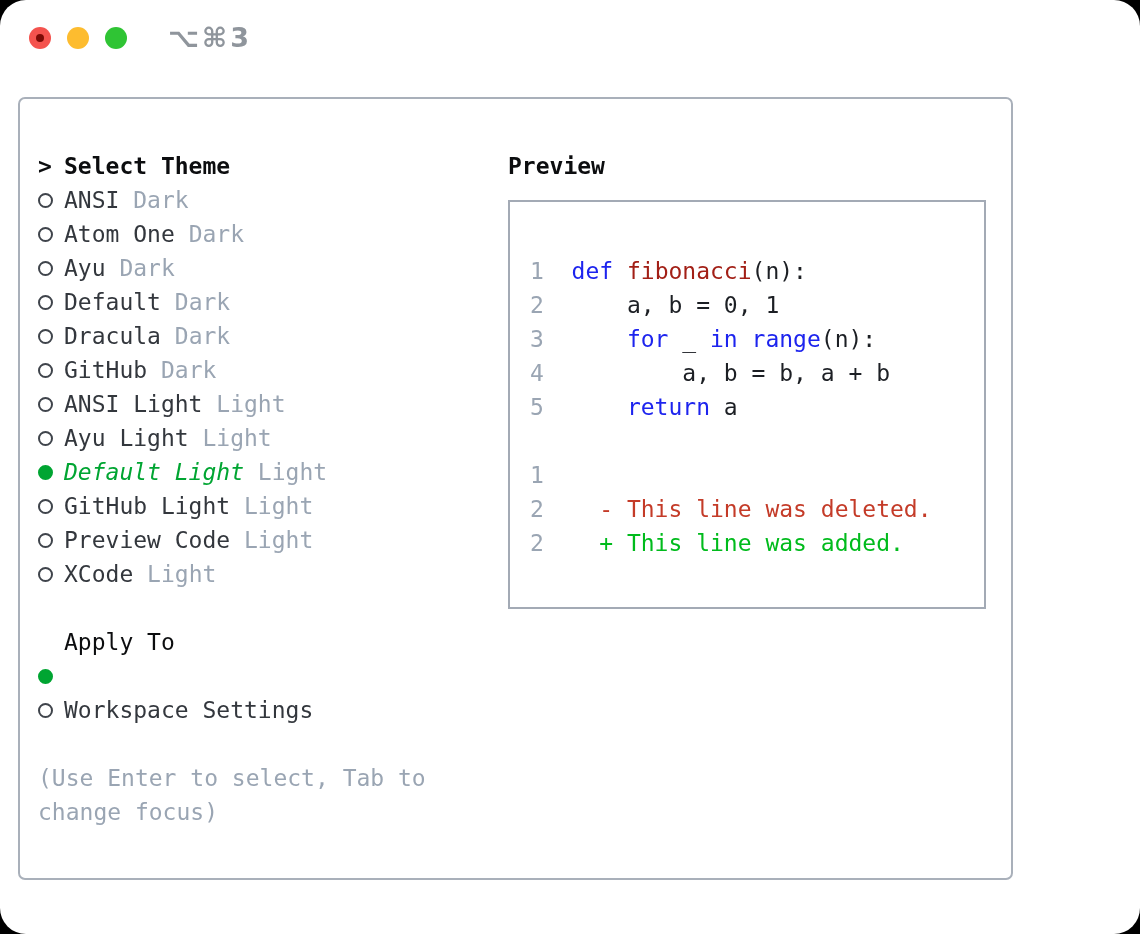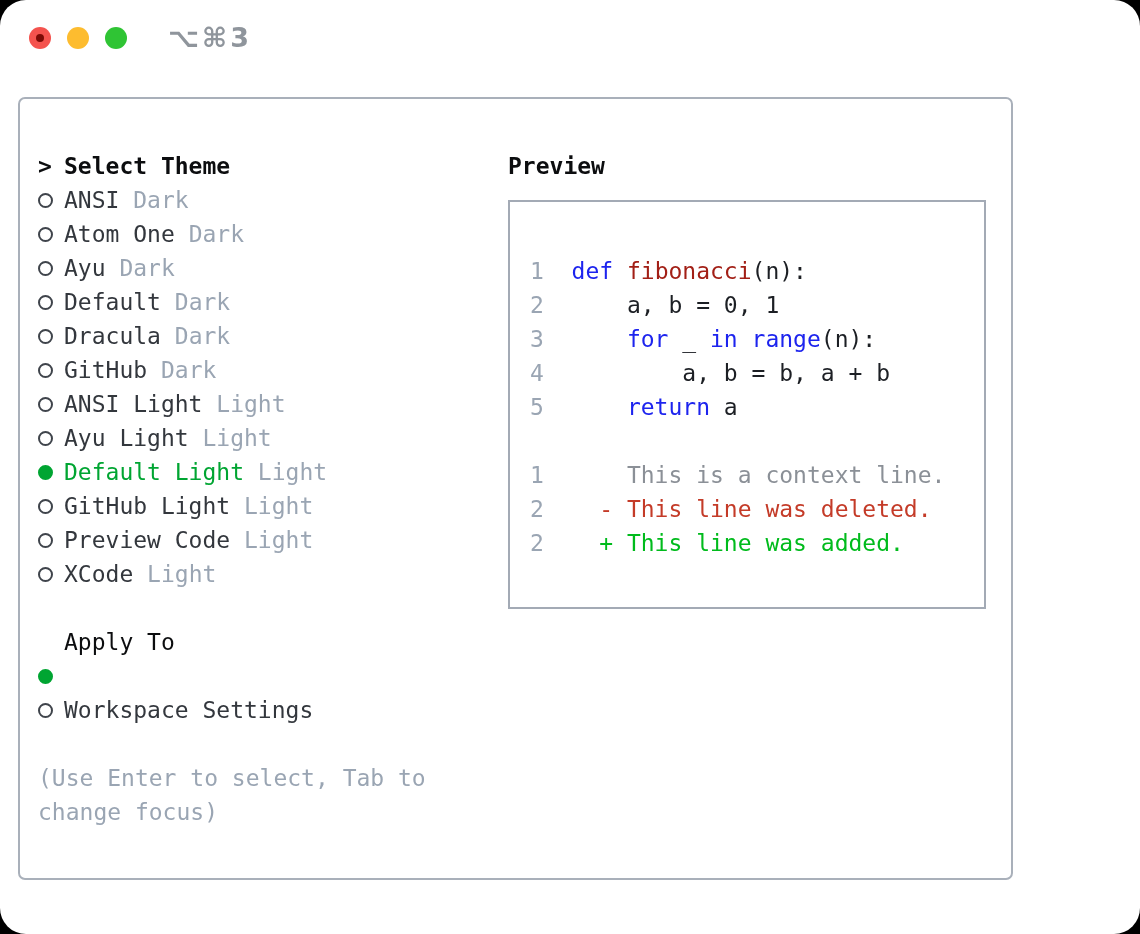--- a/index.html
+++ b/index.html
@@ -24,21 +24,21 @@
     border-radius:7px;box-sizing:border-box;display:flex;align-items:flex-start;padding:50px 0 0 18px;}
   .left-col{width:462px;flex:none;}
   .row{height:34px;display:flex;align-items:center;font-size:23px;white-space:pre;}
   .cell{width:26px;flex:none;display:flex;align-items:center;}
   .radio{width:15px;height:15px;border:2px solid #3f444b;border-radius:50%;box-sizing:border-box;}
   .radio.on{background:var(--sel);border-color:var(--sel);}
   .caret{font-weight:bold;color:var(--head);}
   .h1{font-weight:bold;color:var(--head);}
   .h2{color:var(--head);}
   .item-name{color:var(--item);}
-  .item-name.on{color:var(--sel);}
+  .item-name.on{color:var(--sel);font-style:italic;}
   .variant{color:var(--muted);margin-left:1ch;}
   .hint{color:var(--muted);font-size:23px;line-height:34px;width:440px;margin-top:34px;}
   
   .right-col{margin-left:0;}
   .preview-h{font-size:23px;font-weight:bold;line-height:34px;color:var(--head);margin-left:8px;}
   .preview-box{margin-top:17px;margin-left:8px;width:478px;height:409px;border:2px solid #a3aab5;
     box-sizing:border-box;padding:52px 0 0 20px;background:#fff;}
   .code-line{height:34px;display:flex;align-items:center;font-size:23px;white-space:pre;}
   .lnum{display:inline-block;width:1ch;text-align:right;color:var(--muted);margin-right:2ch;flex:none;}
   .seg-plain{color:var(--ink);}
@@ -102,20 +102,20 @@
 
     <div class="right-col">
       <div class="preview-h">Preview</div>
       <div class="preview-box" id="code-box">
           <div class="code-line"><span class="lnum">1</span><span class="seg-keyword">def</span><span class="seg-plain"> </span><span class="seg-function">fibonacci</span><span class="seg-plain">(n):</span></div>
           <div class="code-line"><span class="lnum">2</span><span class="seg-plain">    a, b = 0, 1</span></div>
           <div class="code-line"><span class="lnum">3</span><span class="seg-plain">    </span><span class="seg-keyword">for</span><span class="seg-plain"> _ </span><span class="seg-keyword">in</span><span class="seg-plain"> </span><span class="seg-keyword">range</span><span class="seg-plain">(n):</span></div>
           <div class="code-line"><span class="lnum">4</span><span class="seg-plain">        a, b = b, a + b</span></div>
           <div class="code-line"><span class="lnum">5</span><span class="seg-plain">    </span><span class="seg-keyword">return</span><span class="seg-plain"> a</span></div>
           <div class="code-line"><span class="lnum"></span></div>
-          <div class="code-line"><span class="lnum">1</span><span class="seg-context">    This is a context line.</span></div>
+          <div class="code-line"><span class="lnum">1</span></div>
           <div class="code-line"><span class="lnum">2</span><span class="seg-deleted">  - This line was deleted.</span></div>
           <div class="code-line"><span class="lnum">2</span><span class="seg-added">  + This line was added.</span></div>
         </div>
     </div>
 
   </div>
 </div>
 
 </body></html>

